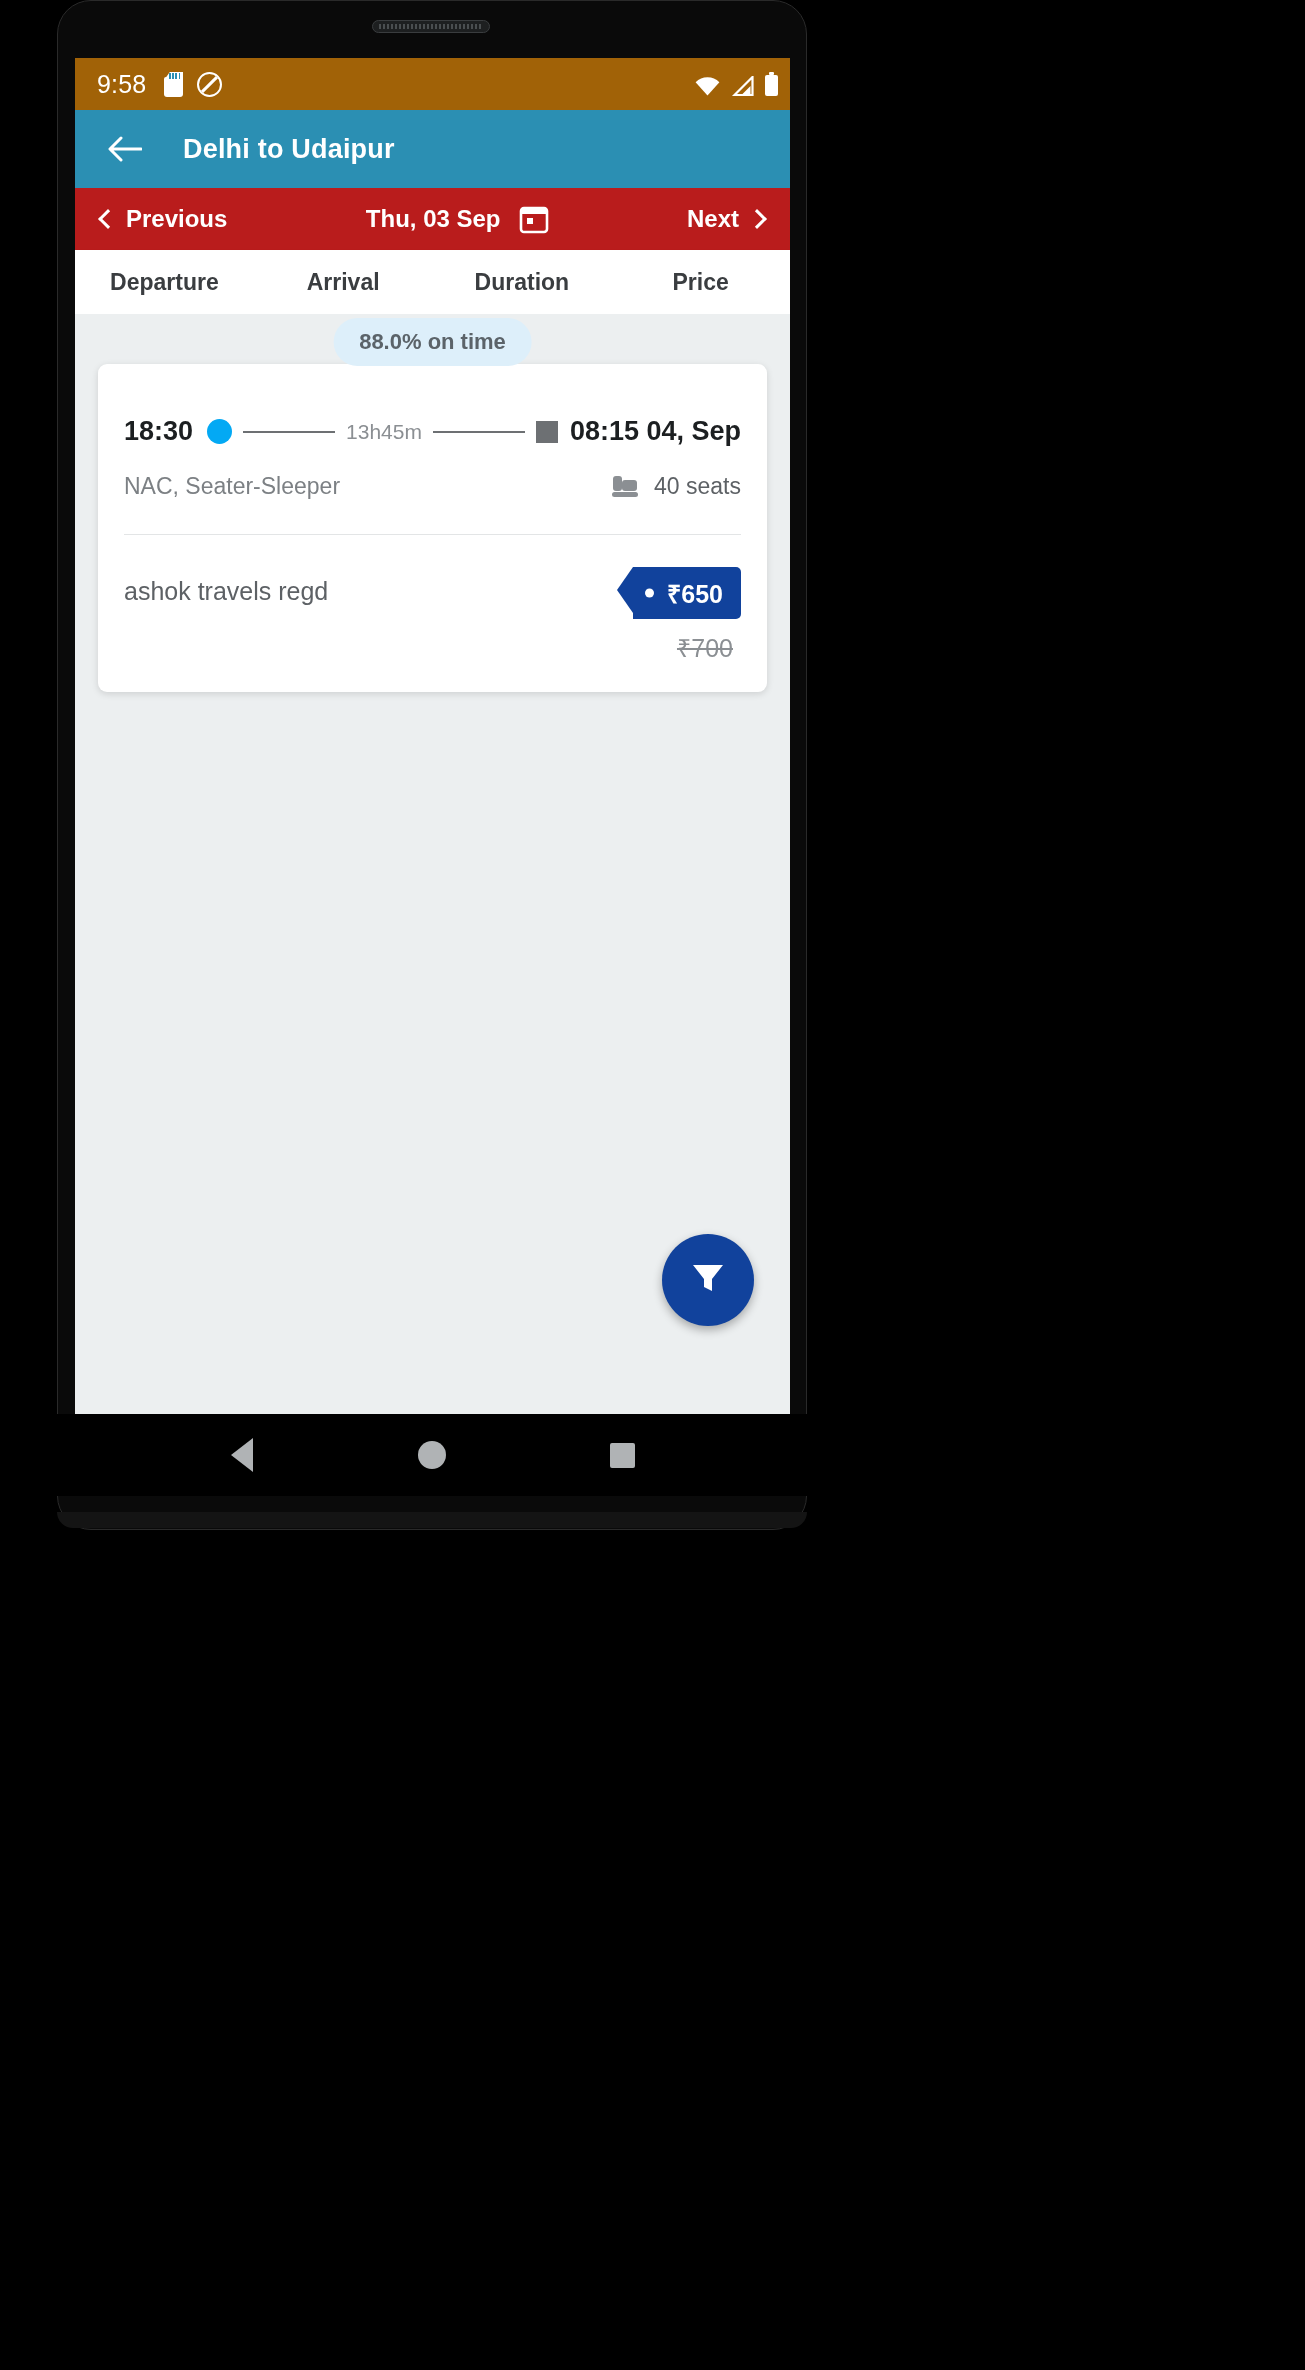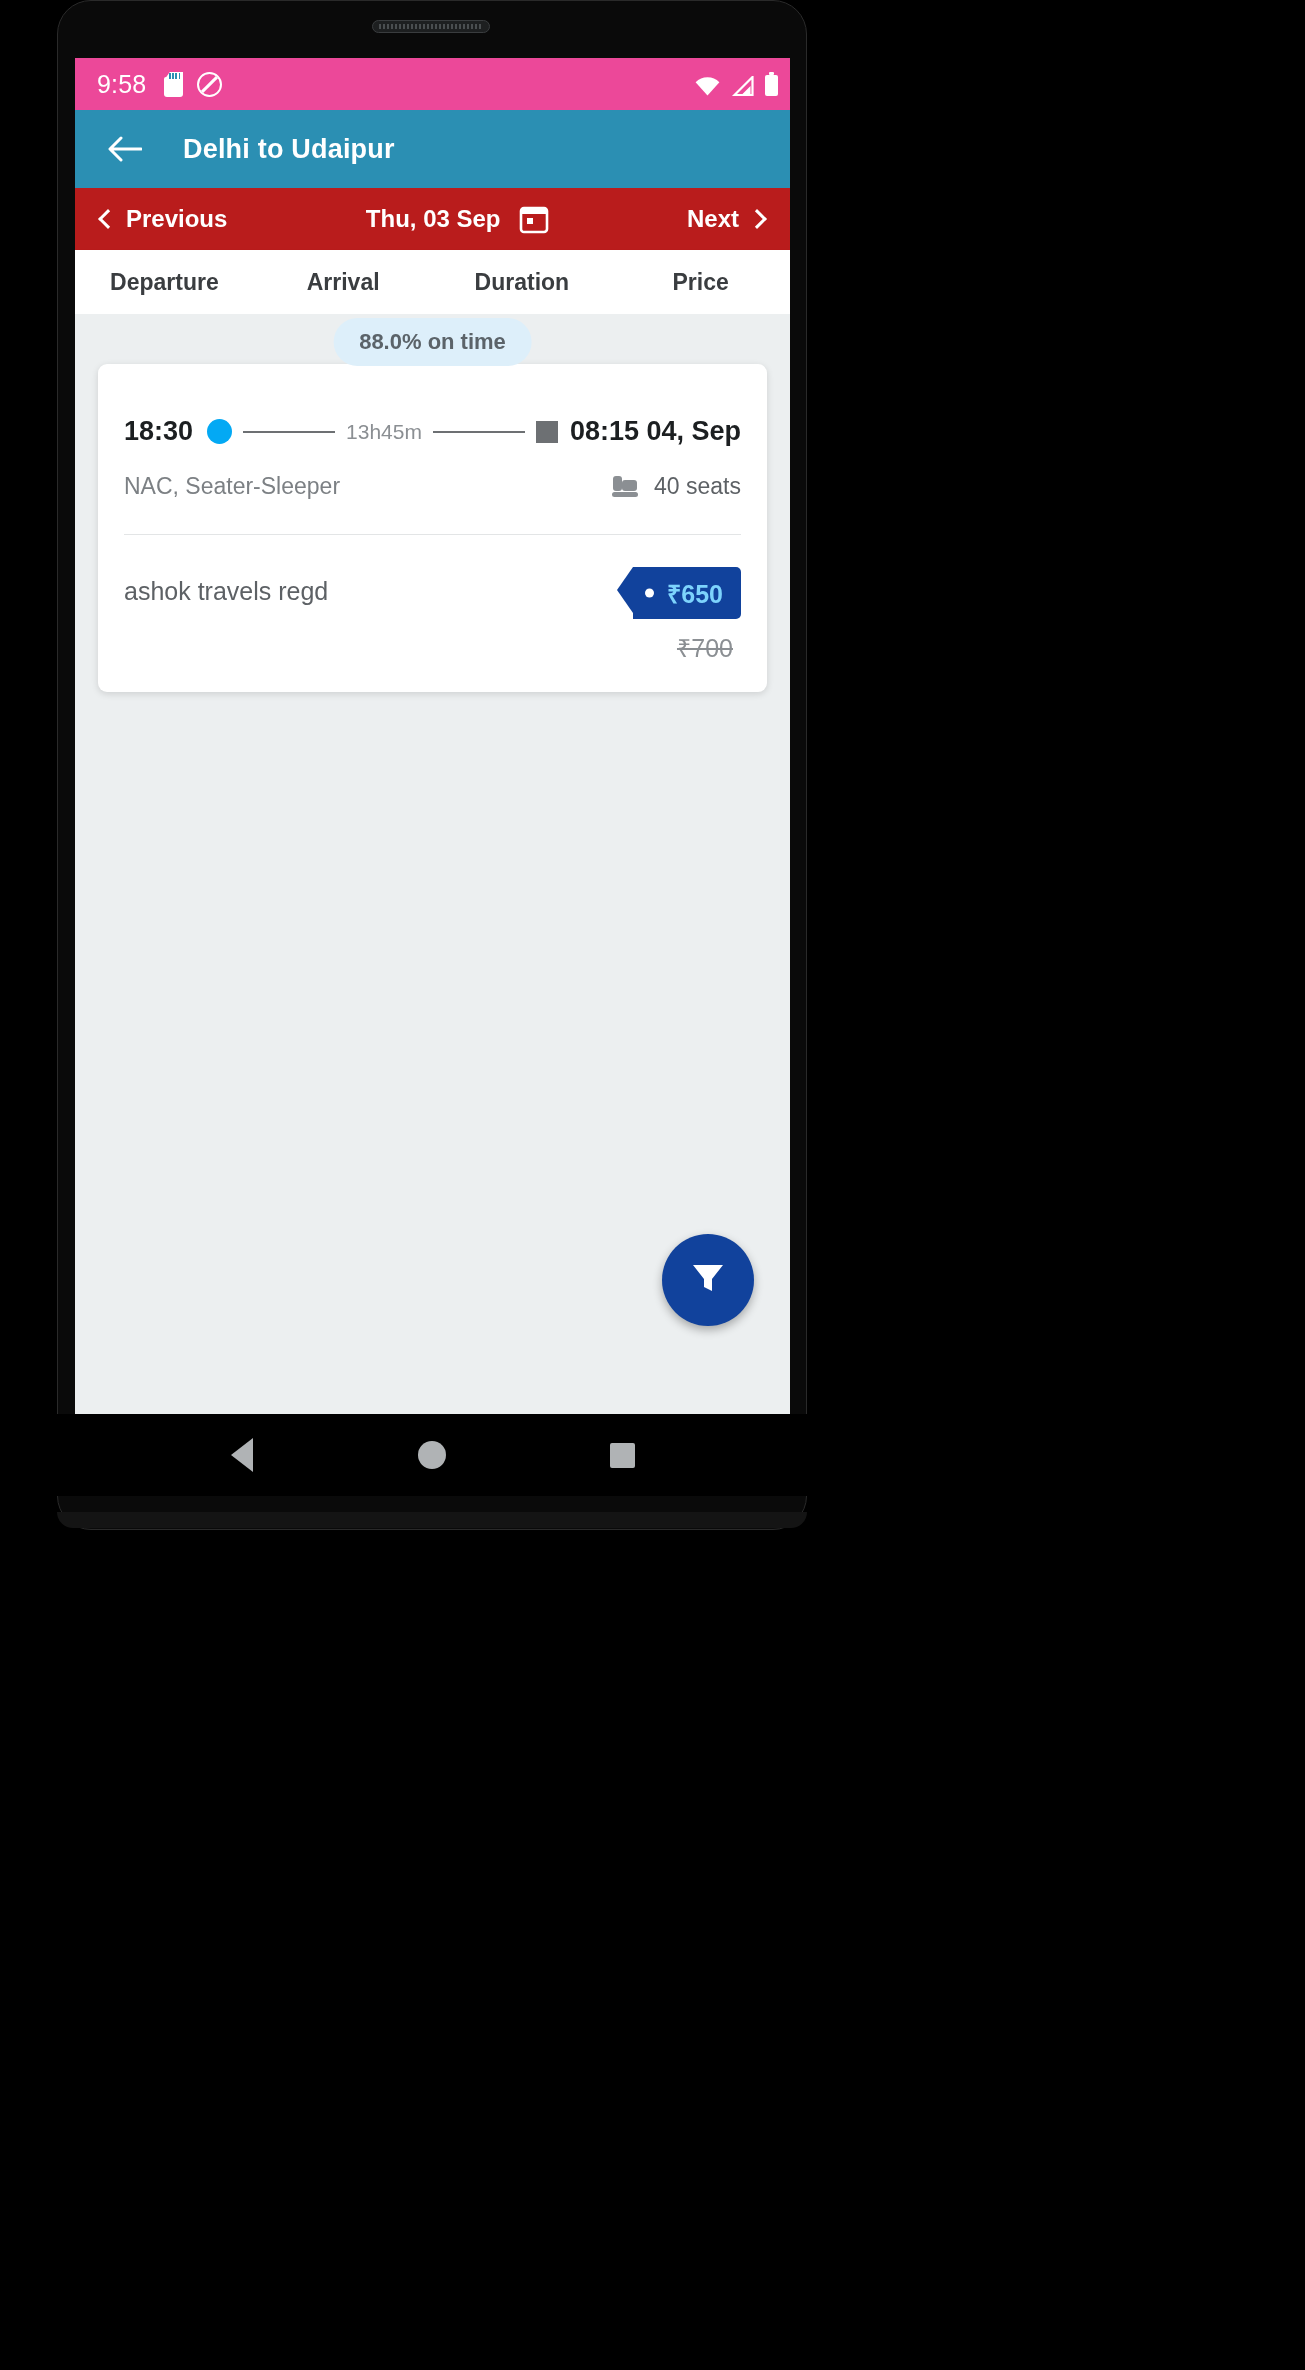--- a/index.html
+++ b/index.html
@@ -42,21 +42,21 @@
     position:absolute;
     left:75px; top:58px;
     width:715px; height:1356px;
     background:#eceff0;
     overflow:hidden;
   }
   
   #statusbar {
     position:relative;
     height:52px;
-    background:#ec4899;
+    background:#a16207;
     display:flex; align-items:center;
     padding:0 12px 0 22px;
     color:#fff;
   }
   #statusbar .clock {
     font-size:25px; font-weight:400; letter-spacing:0.2px;
   }
   #statusbar .left-icons { display:flex; align-items:center; gap:14px; margin-left:18px; }
   #statusbar .right-icons { margin-left:auto; display:flex; align-items:flex-end; gap:11px; }
   .sd-icon { width:19px; height:25px; position:relative; }
@@ -177,21 +177,21 @@
   .seat-icon { width:30px; height:26px; position:relative; }
   .seats-txt { font-size:23px; color:#5d6165; }
   .divider { height:1px; background:#e3e5e6; margin:34px 0 0 0; }
   .oprow {
     display:flex; align-items:flex-start; justify-content:space-between;
     margin-top:32px; padding-bottom:6px;
   }
   .operator { font-size:25px; color:#5d6165; padding-top:10px; }
   .price-block { display:flex; flex-direction:column; align-items:flex-end; }
   .price-tag {
-    position:relative; background:#11429c; color:#7dd3fc;
+    position:relative; background:#11429c; color:#ffffff;
     font-size:25px; font-weight:bold;
     padding:9px 18px 9px 34px;
     border-radius:0 5px 5px 0;
     display:flex; align-items:center;
   }
   .price-tag:before {
     content:""; position:absolute; left:-16px; top:0;
     width:0; height:0;
     border-top:23px solid transparent;
     border-bottom:23px solid transparent;

